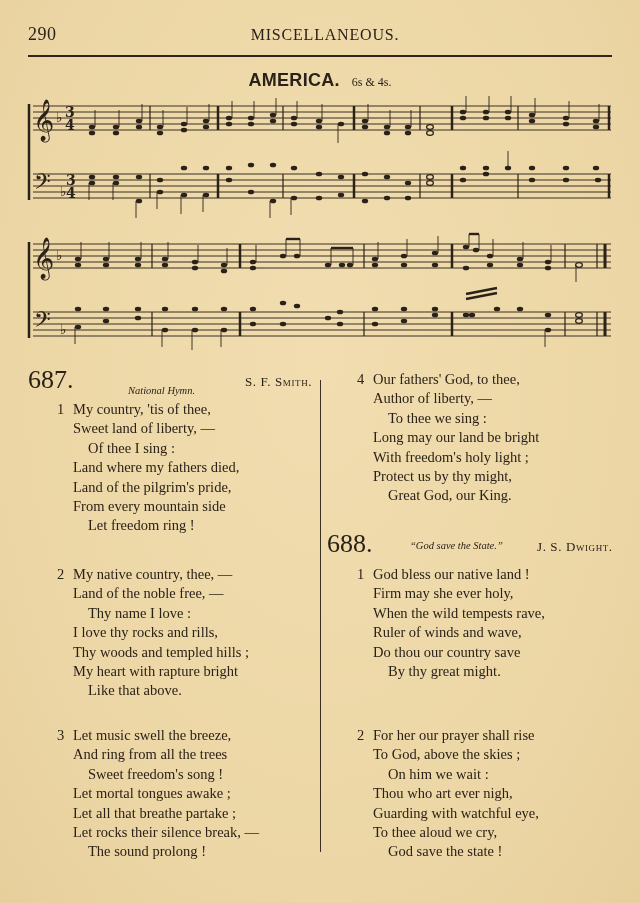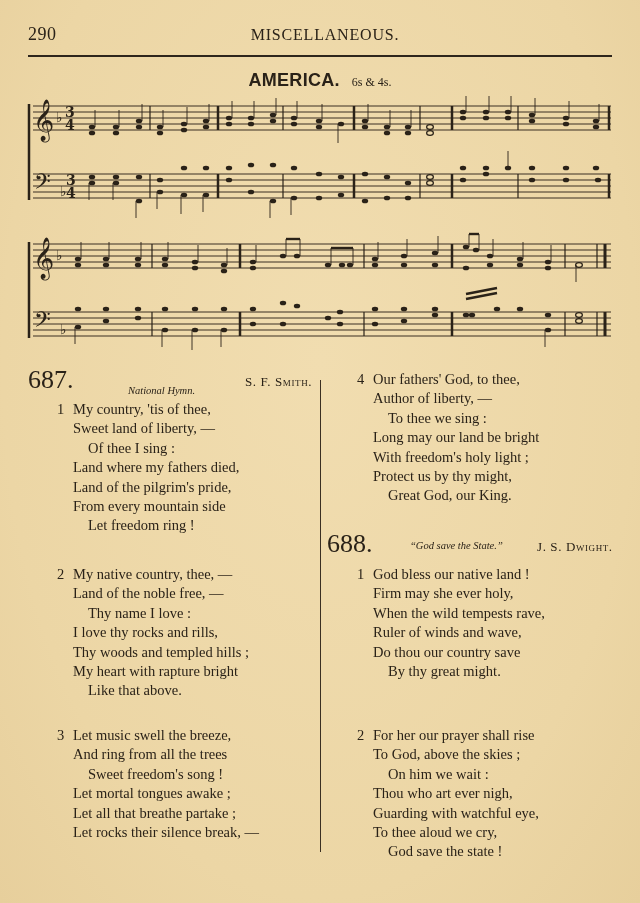--- a/index.html
+++ b/index.html
@@ -424,20 +424,21 @@
   <div class="line indent"><span>Like that above.</span></div>
 </div>
 
 <div class="stanza" style="left:73px; top:726px;">
   <div class="line"><span class="num">3</span><span>Let music swell the breeze,</span></div>
   <div class="line"><span>And ring from all the trees</span></div>
   <div class="line indent"><span>Sweet freedom's song !</span></div>
   <div class="line"><span>Let mortal tongues awake ;</span></div>
   <div class="line"><span>Let all that breathe partake ;</span></div>
   <div class="line"><span>Let rocks their silence break, —</span></div>
+  <div class="line indent"><span>The sound prolong !</span></div>
 </div>
 
 <div class="stanza" style="left:373px; top:370px;">
   <div class="line"><span class="num">4</span><span>Our fathers' God, to thee,</span></div>
   <div class="line"><span>Author of liberty, —</span></div>
   <div class="line indent"><span>To thee we sing :</span></div>
   <div class="line"><span>Long may our land be bright</span></div>
   <div class="line"><span>With freedom's holy light ;</span></div>
   <div class="line"><span>Protect us by thy might,</span></div>
   <div class="line indent"><span>Great God, our King.</span></div>

